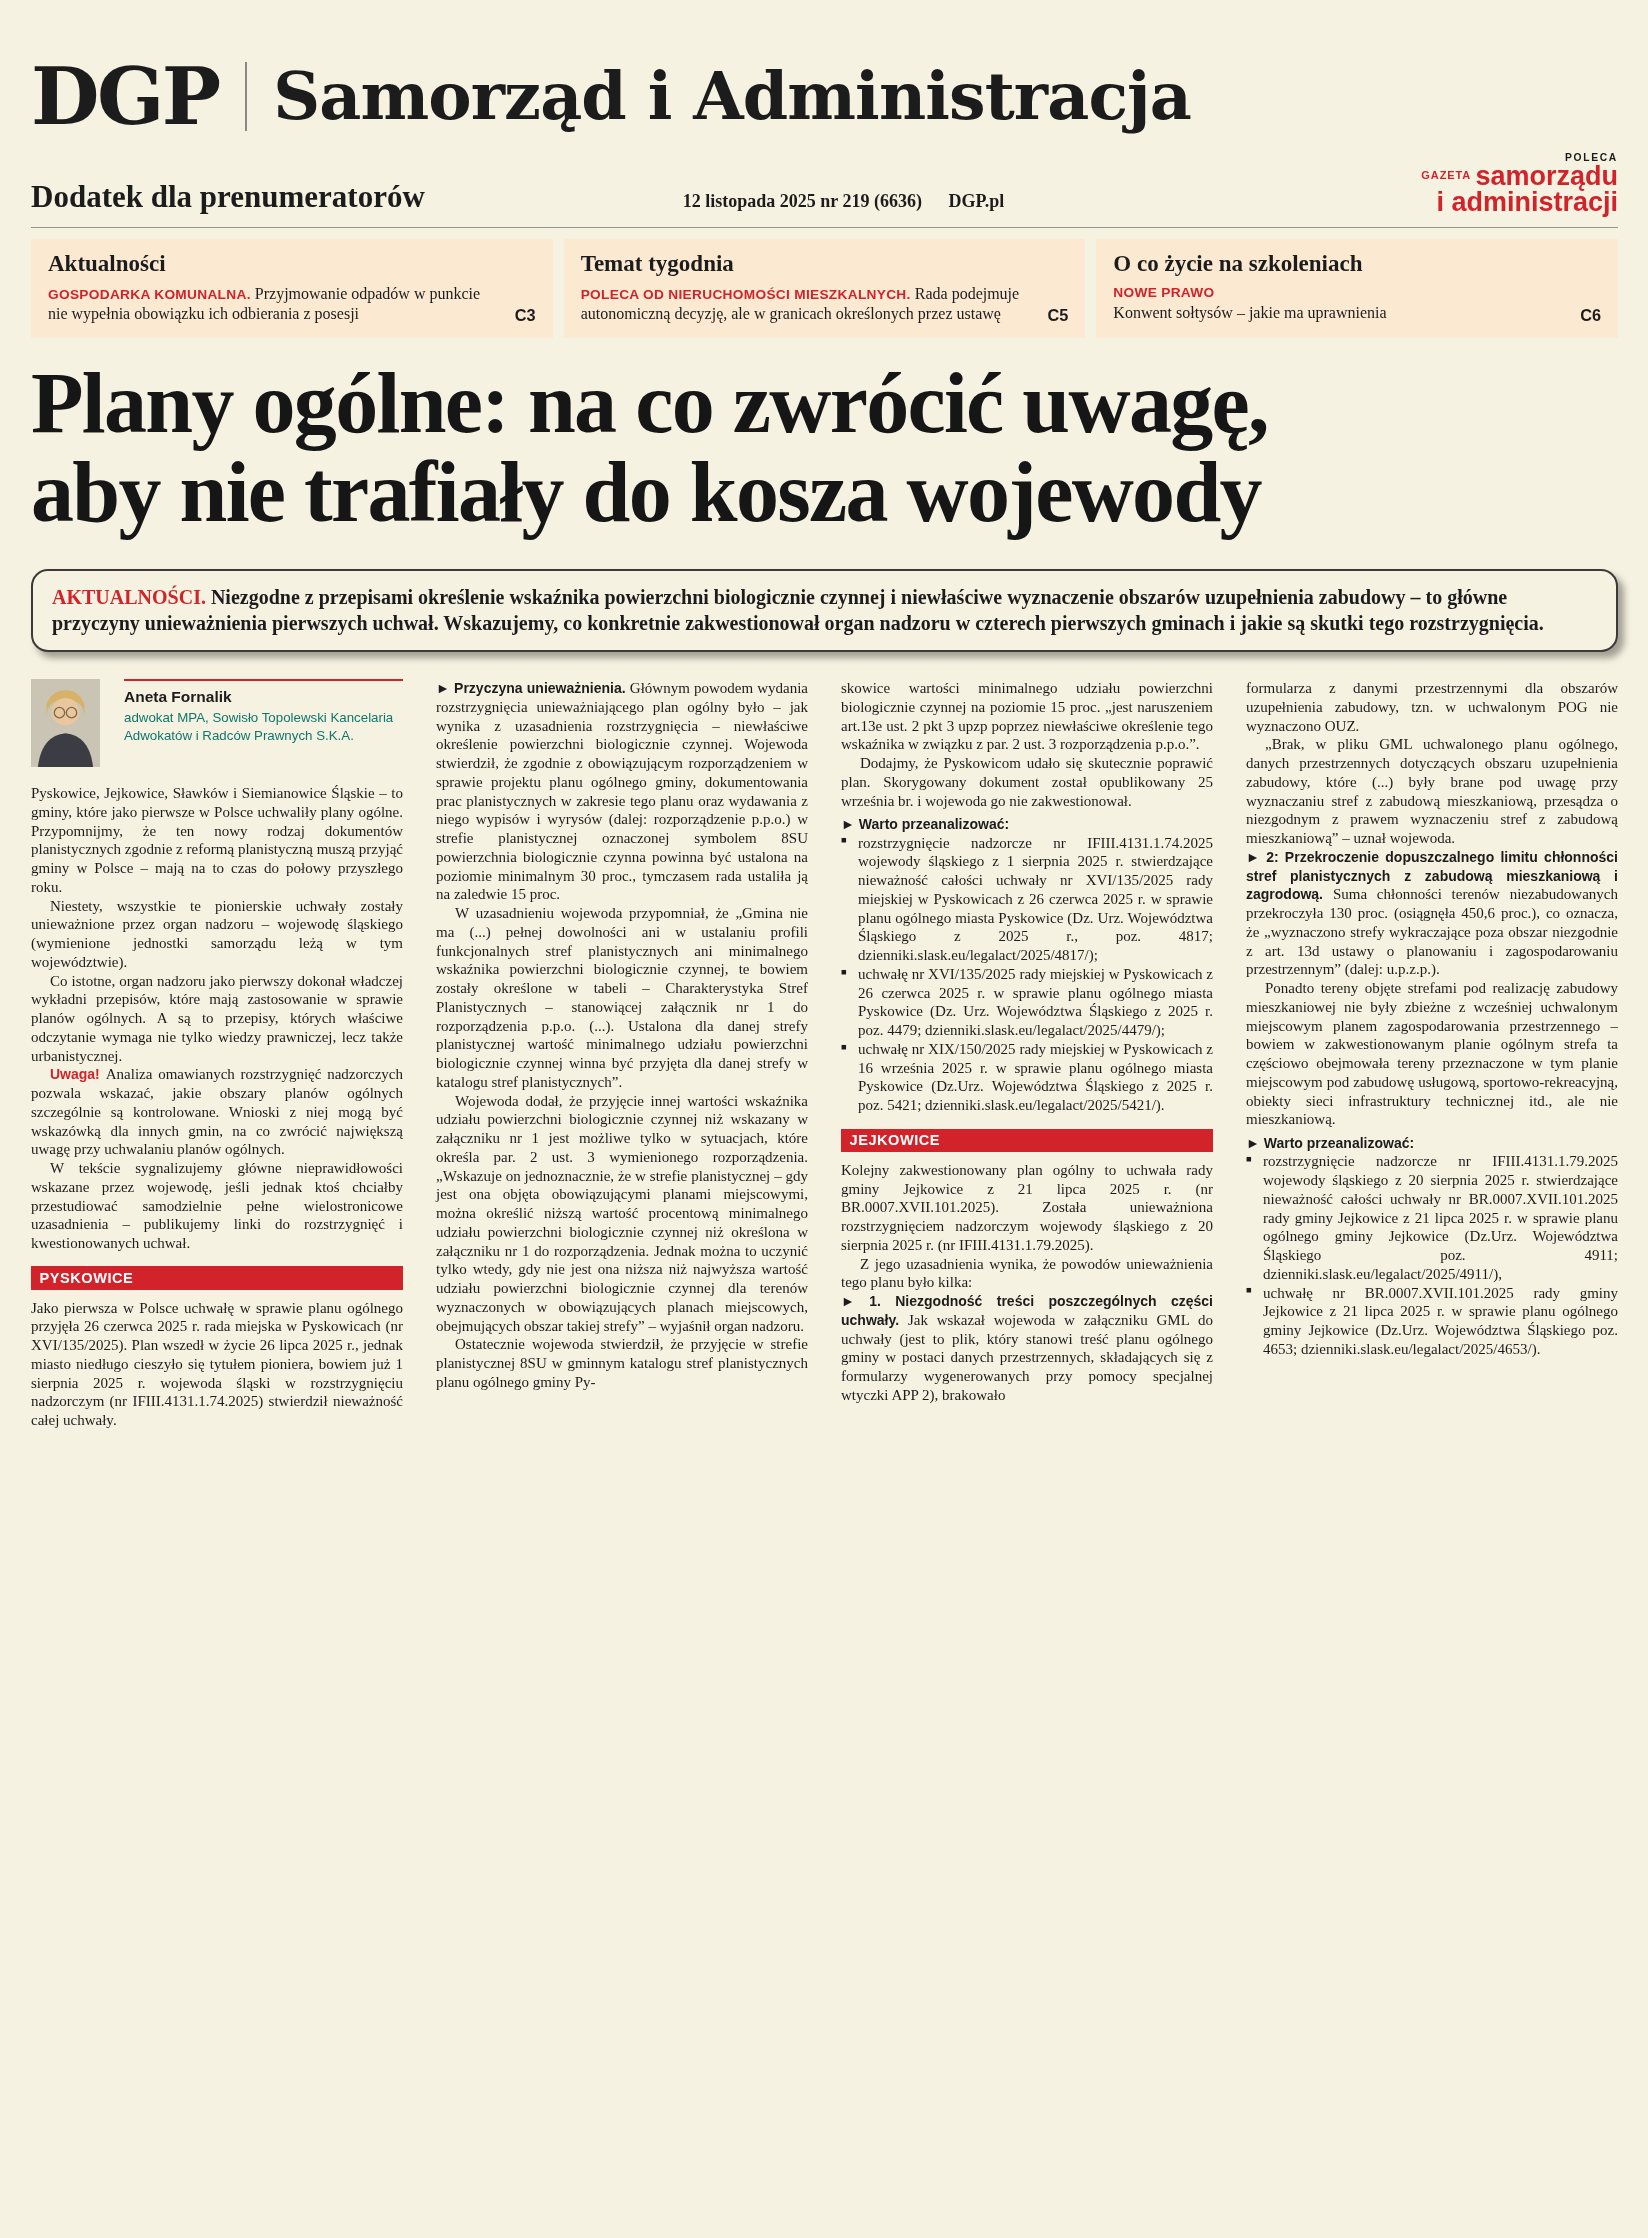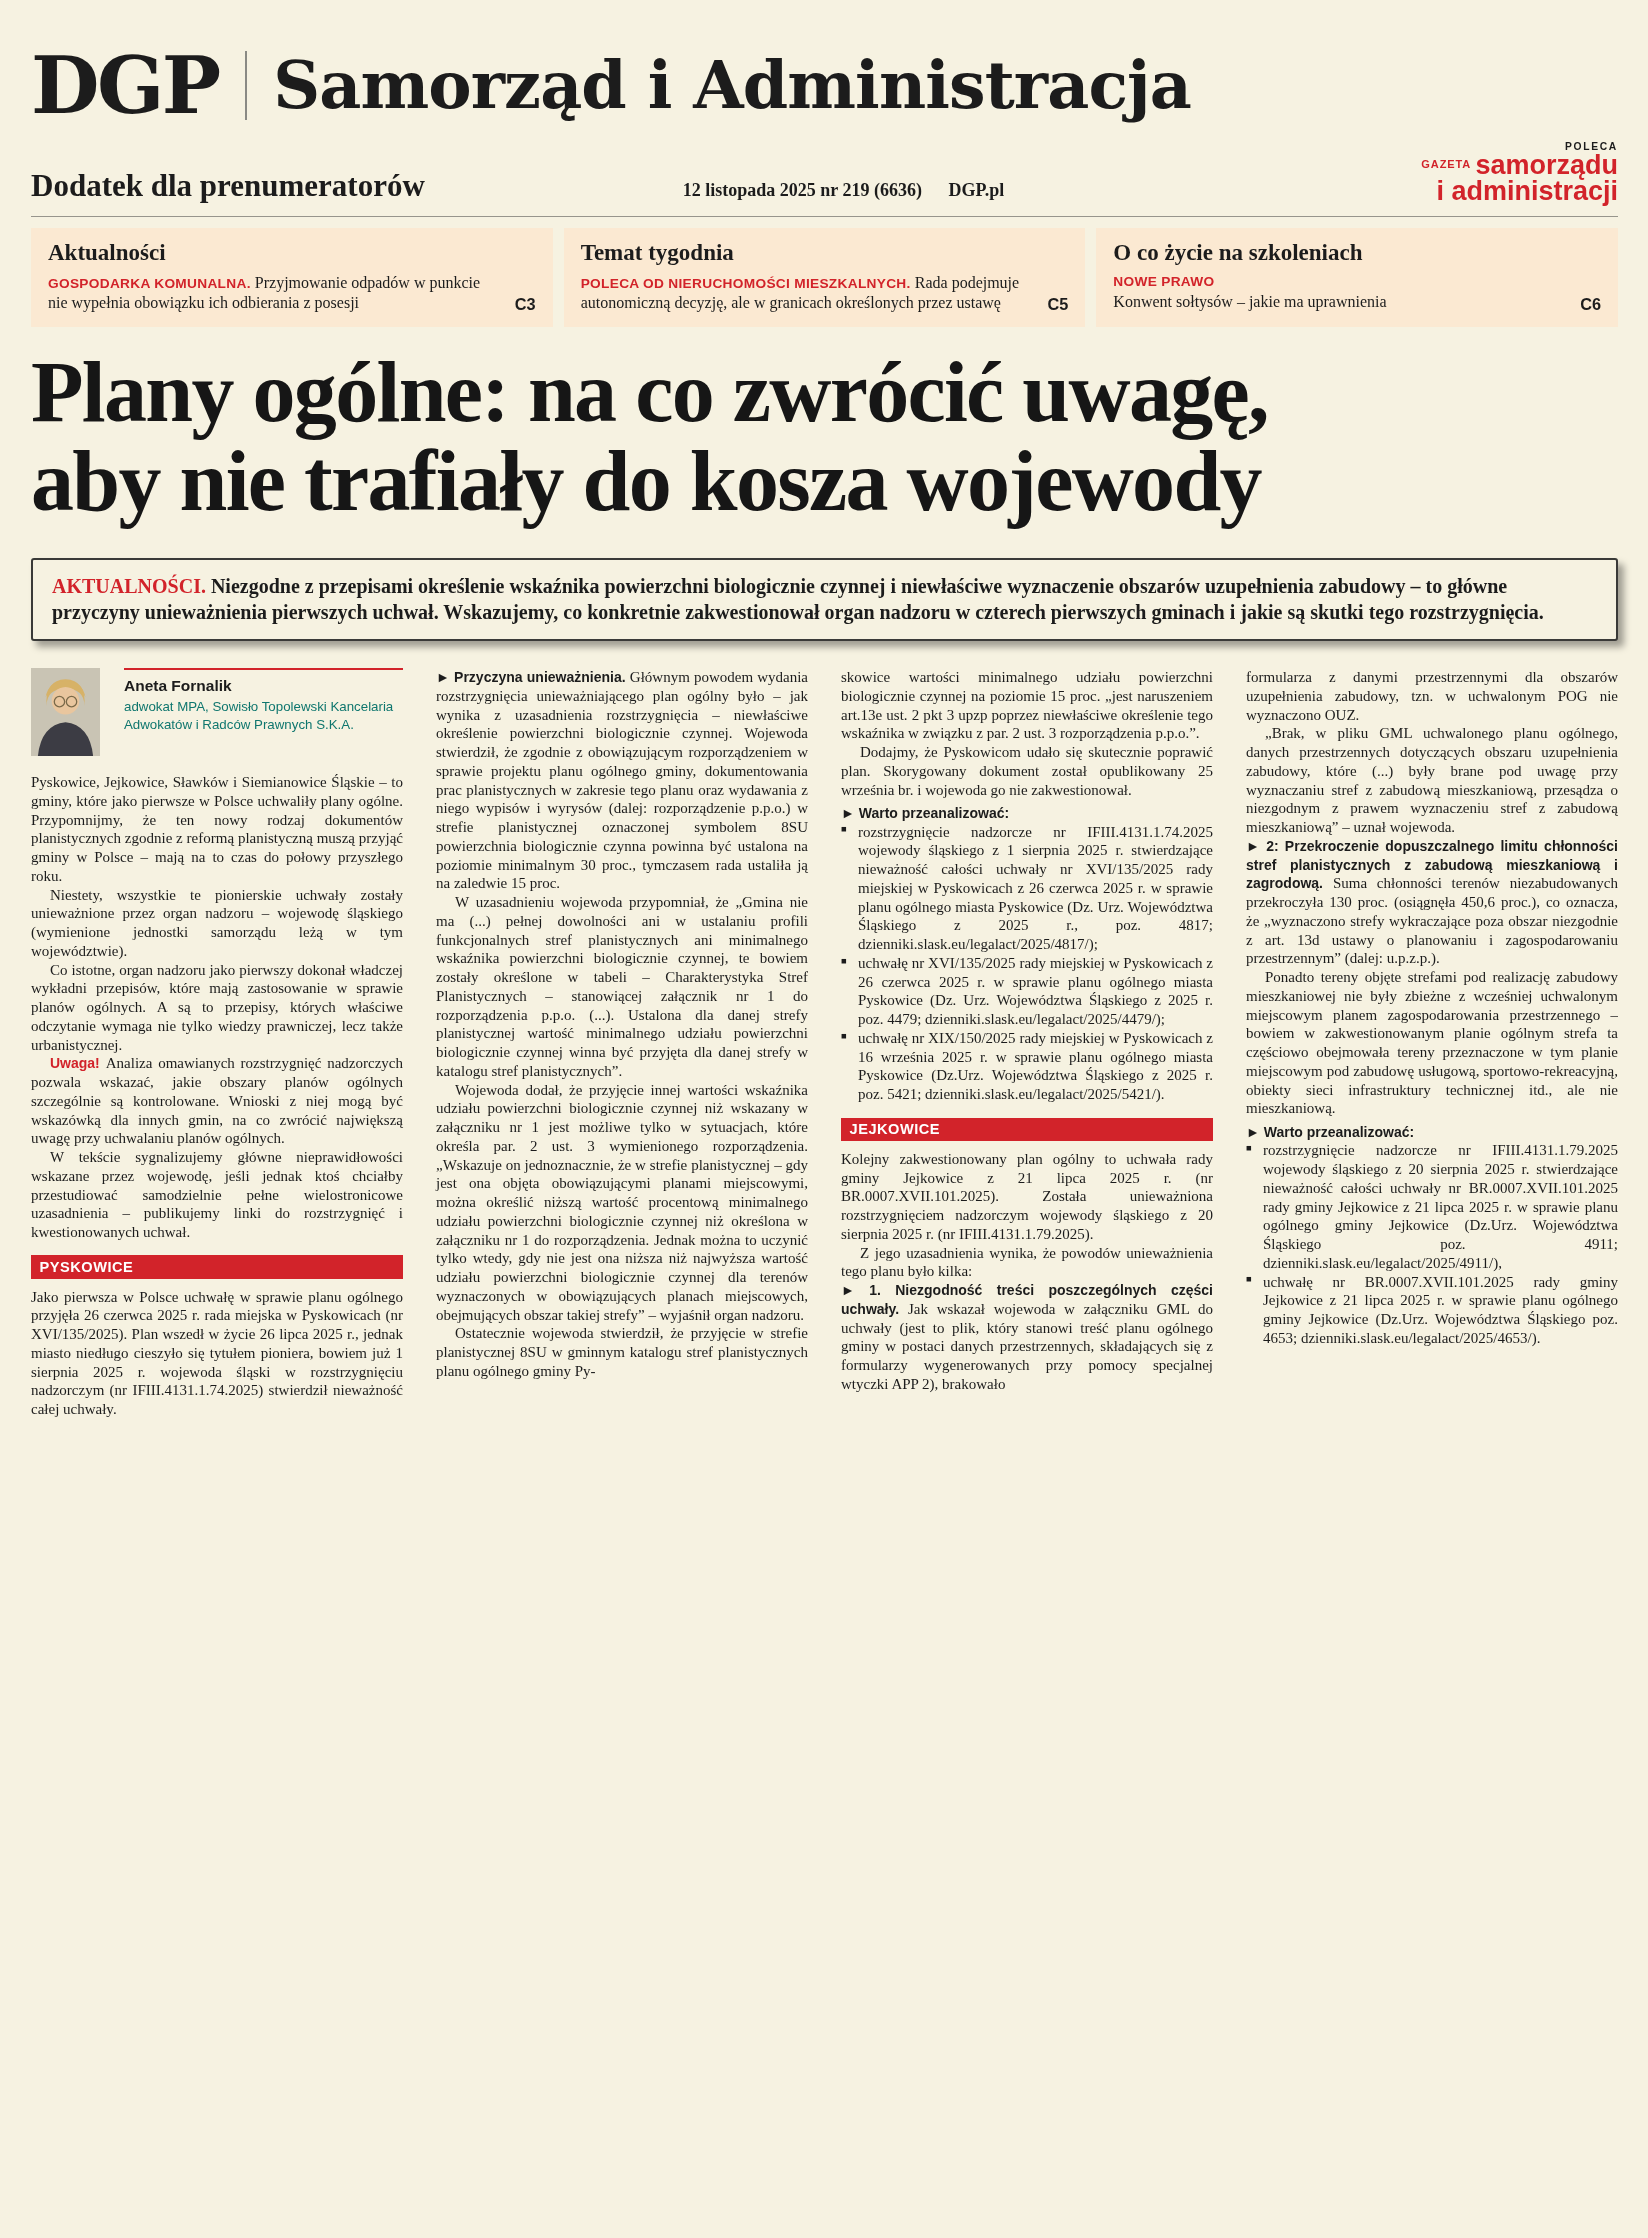--- a/index.html
+++ b/index.html
@@ -4,21 +4,21 @@
 <style>
   *{margin:0;padding:0;box-sizing:border-box}
   html,body{width:1649px}
   body{
     height:2239px;
     background:#f6f2e1;
     color:#1c1c1c;
     font-family:"Liberation Serif",serif;
     overflow:hidden;
   }
-  .page{position:relative;width:1649px;height:1776px;padding:5px 31px}
+  .page{position:relative;width:1649px;height:1776px;padding:16px 31px}
 
   
   .mast-top{display:flex;align-items:center;gap:26px;padding-top:41px}
   .logo{font-family:"DejaVu Serif",serif;font-weight:700;font-size:79px;letter-spacing:-2.6px;line-height:1}
   .mast-sep{width:2.6px;height:69px;background:#8a8a84}
   .mast-title{font-family:"DejaVu Serif",serif;font-weight:700;font-size:65px;letter-spacing:-0.9px;line-height:1}
   .mast-sub{display:flex;align-items:flex-end;margin-top:15.5px;padding-bottom:10.3px}
   .sub-left{font-weight:700;font-size:31px}
   .sub-center{margin-left:258px;font-size:18px;font-weight:700;padding-bottom:3.4px}
   .site{margin-left:22px}
@@ -33,21 +33,21 @@
   .teaser{position:relative;flex:1;background:#fbe9d2;padding:12px 17px 13.7px;min-height:91px}
   .teaser-heading{font-weight:700;font-size:23px;margin-bottom:6.9px}
   .teaser-text{font-size:16px;line-height:1.28;padding-right:38px}
   .teaser-kicker{color:#d2232a;font-family:"Liberation Sans",sans-serif;font-weight:700;font-size:13.7px;letter-spacing:0.3px}
   .teaser-kicker.block{display:block;margin-bottom:1.7px}
   .teaser-page{position:absolute;right:17px;bottom:13.7px;font-weight:700;font-size:16.3px;font-family:"Liberation Sans",sans-serif}
 
   
   .headline{font-weight:700;font-size:86px;line-height:1.04;letter-spacing:-1.7px;margin-top:20.6px;color:#161616}
   .lead-box{
-    margin-top:31px;border:2.6px solid #3a3a38;border-radius:3px;
+    margin-top:31px;border:2.6px solid #3a3a38;border-radius:17px;
     padding:13px 19px;background:#f6f2e1;
     box-shadow:5.2px 6px 7.7px rgba(0,0,0,.35);
     font-weight:700;font-size:20px;line-height:1.32;
   }
   .lead-kicker{color:#d2232a}
 
   
   .columns{display:flex;gap:33px;margin-top:27.5px;height:1608px;overflow:hidden}
   .col{flex:1;display:flex;flex-direction:column;min-width:0}
   .body-p{font-size:15px;line-height:1.25;text-align:justify;text-indent:19px}

